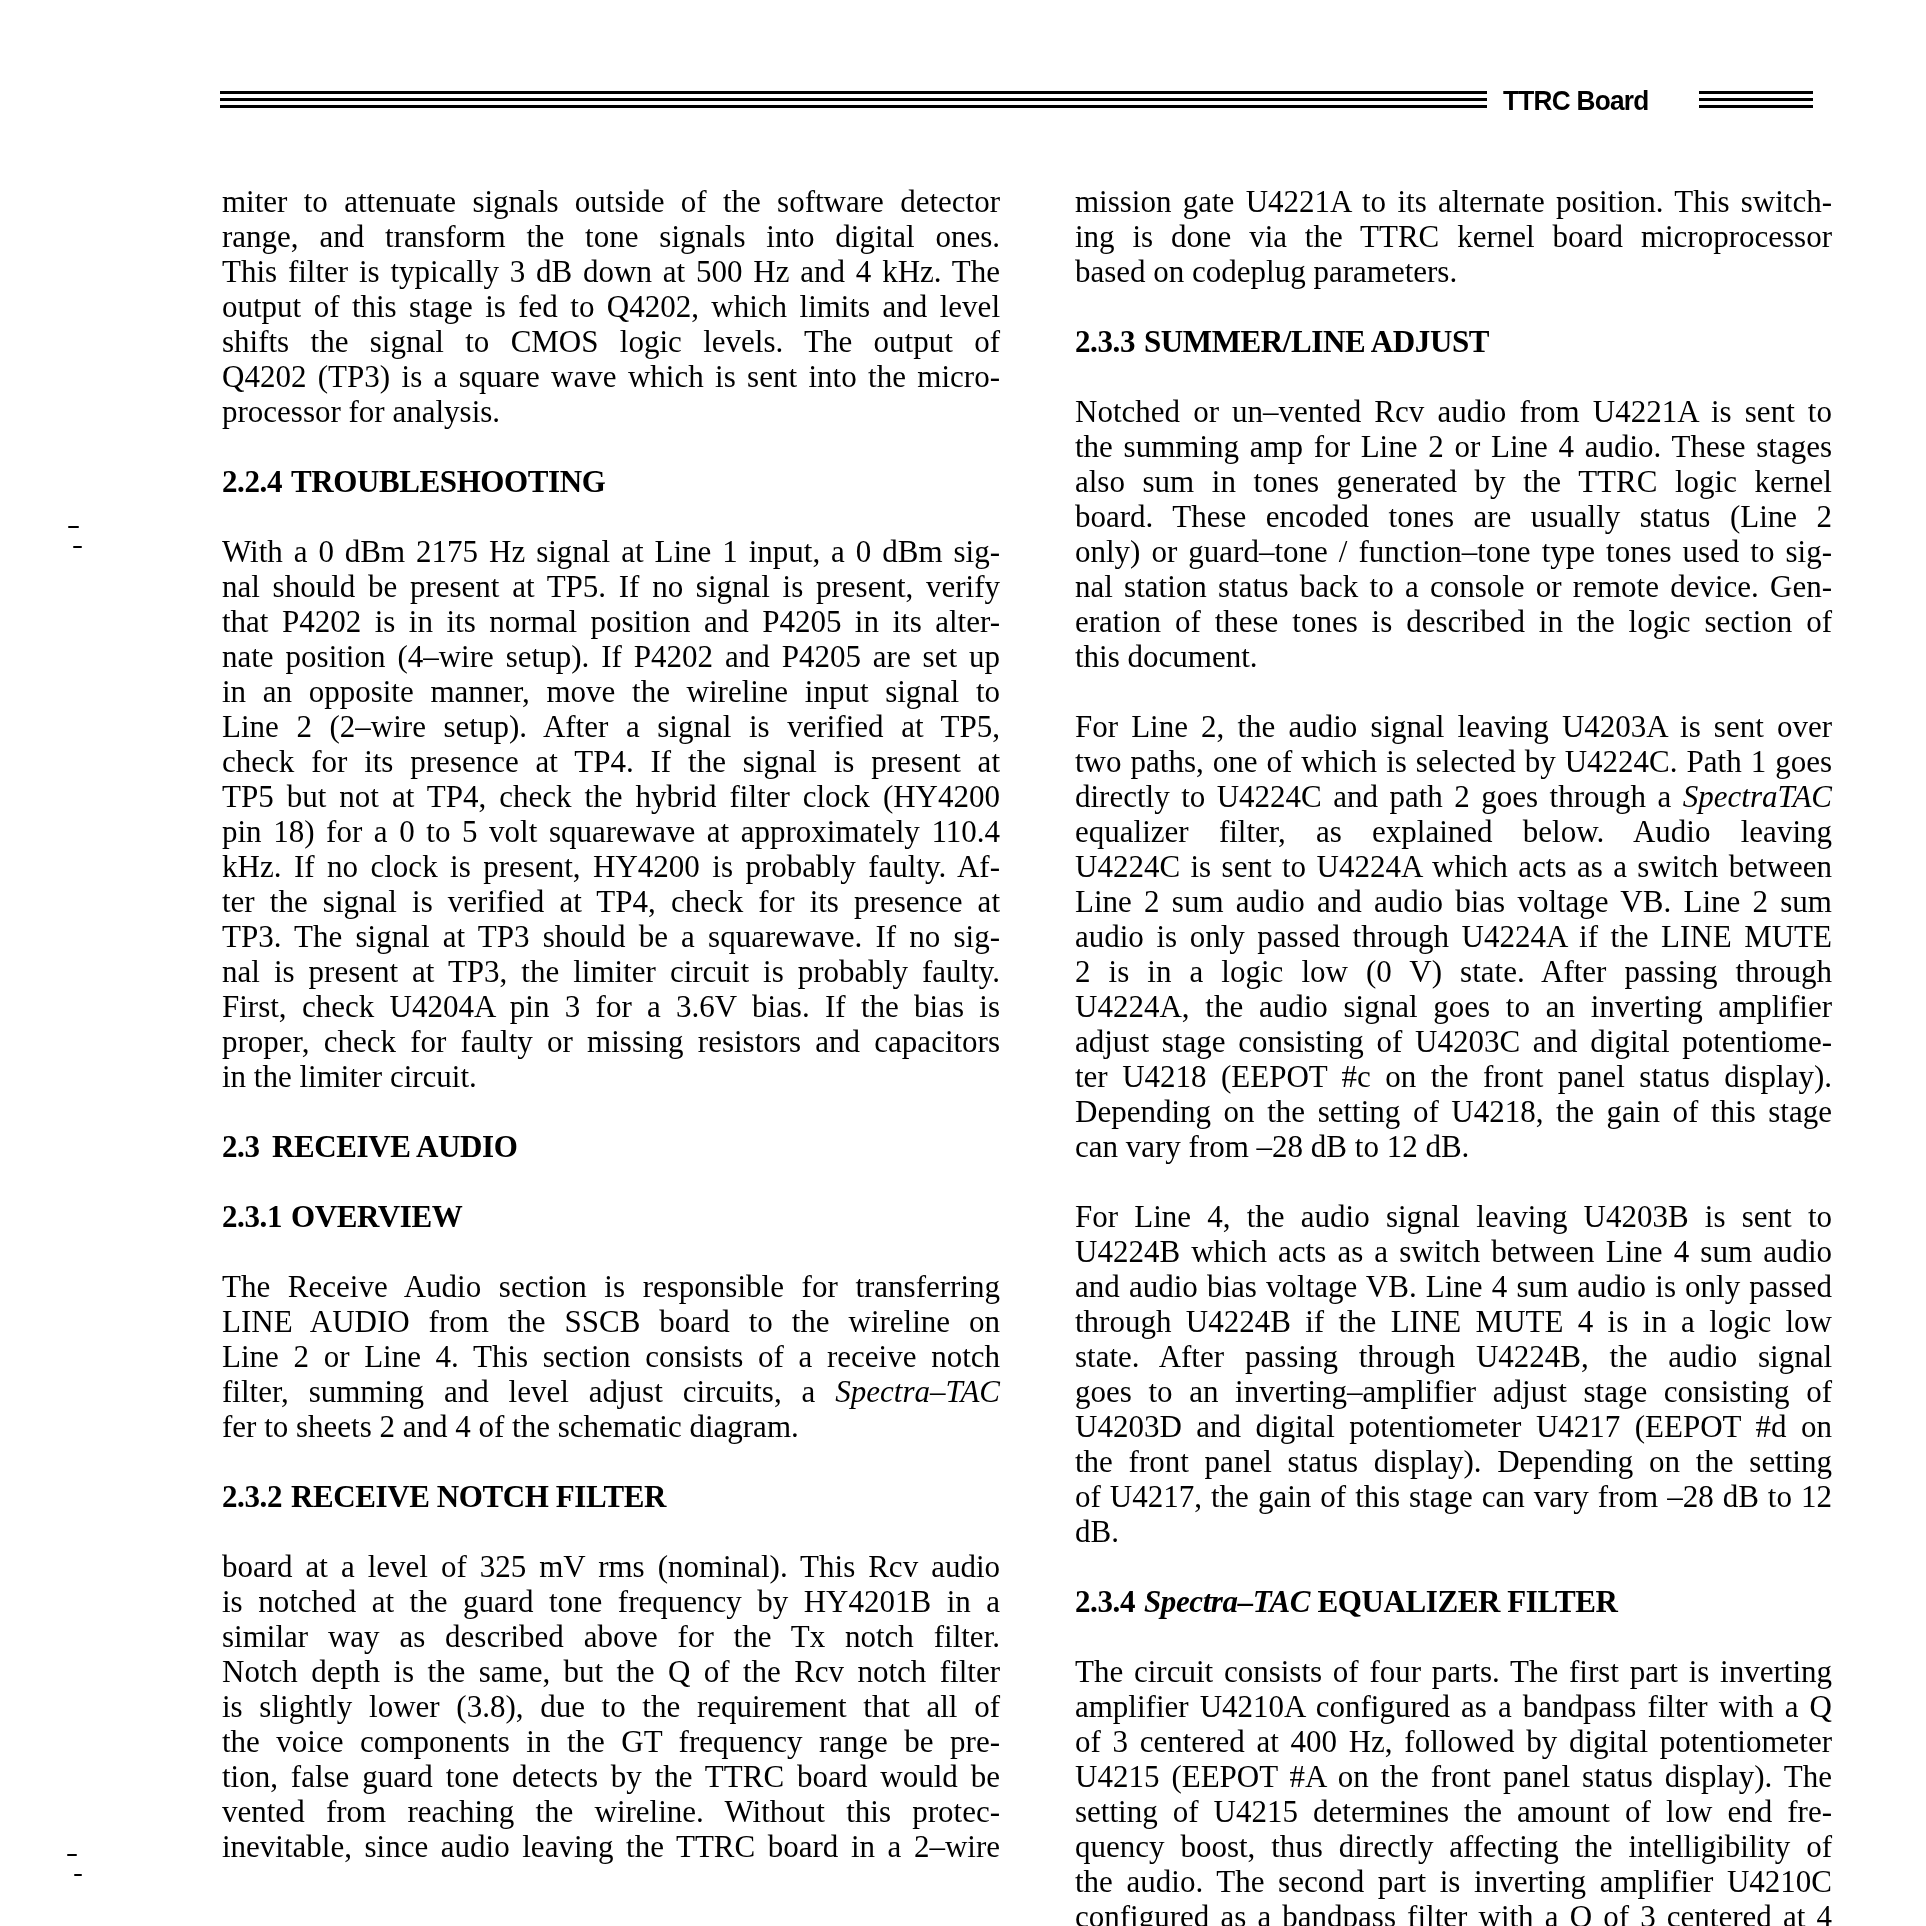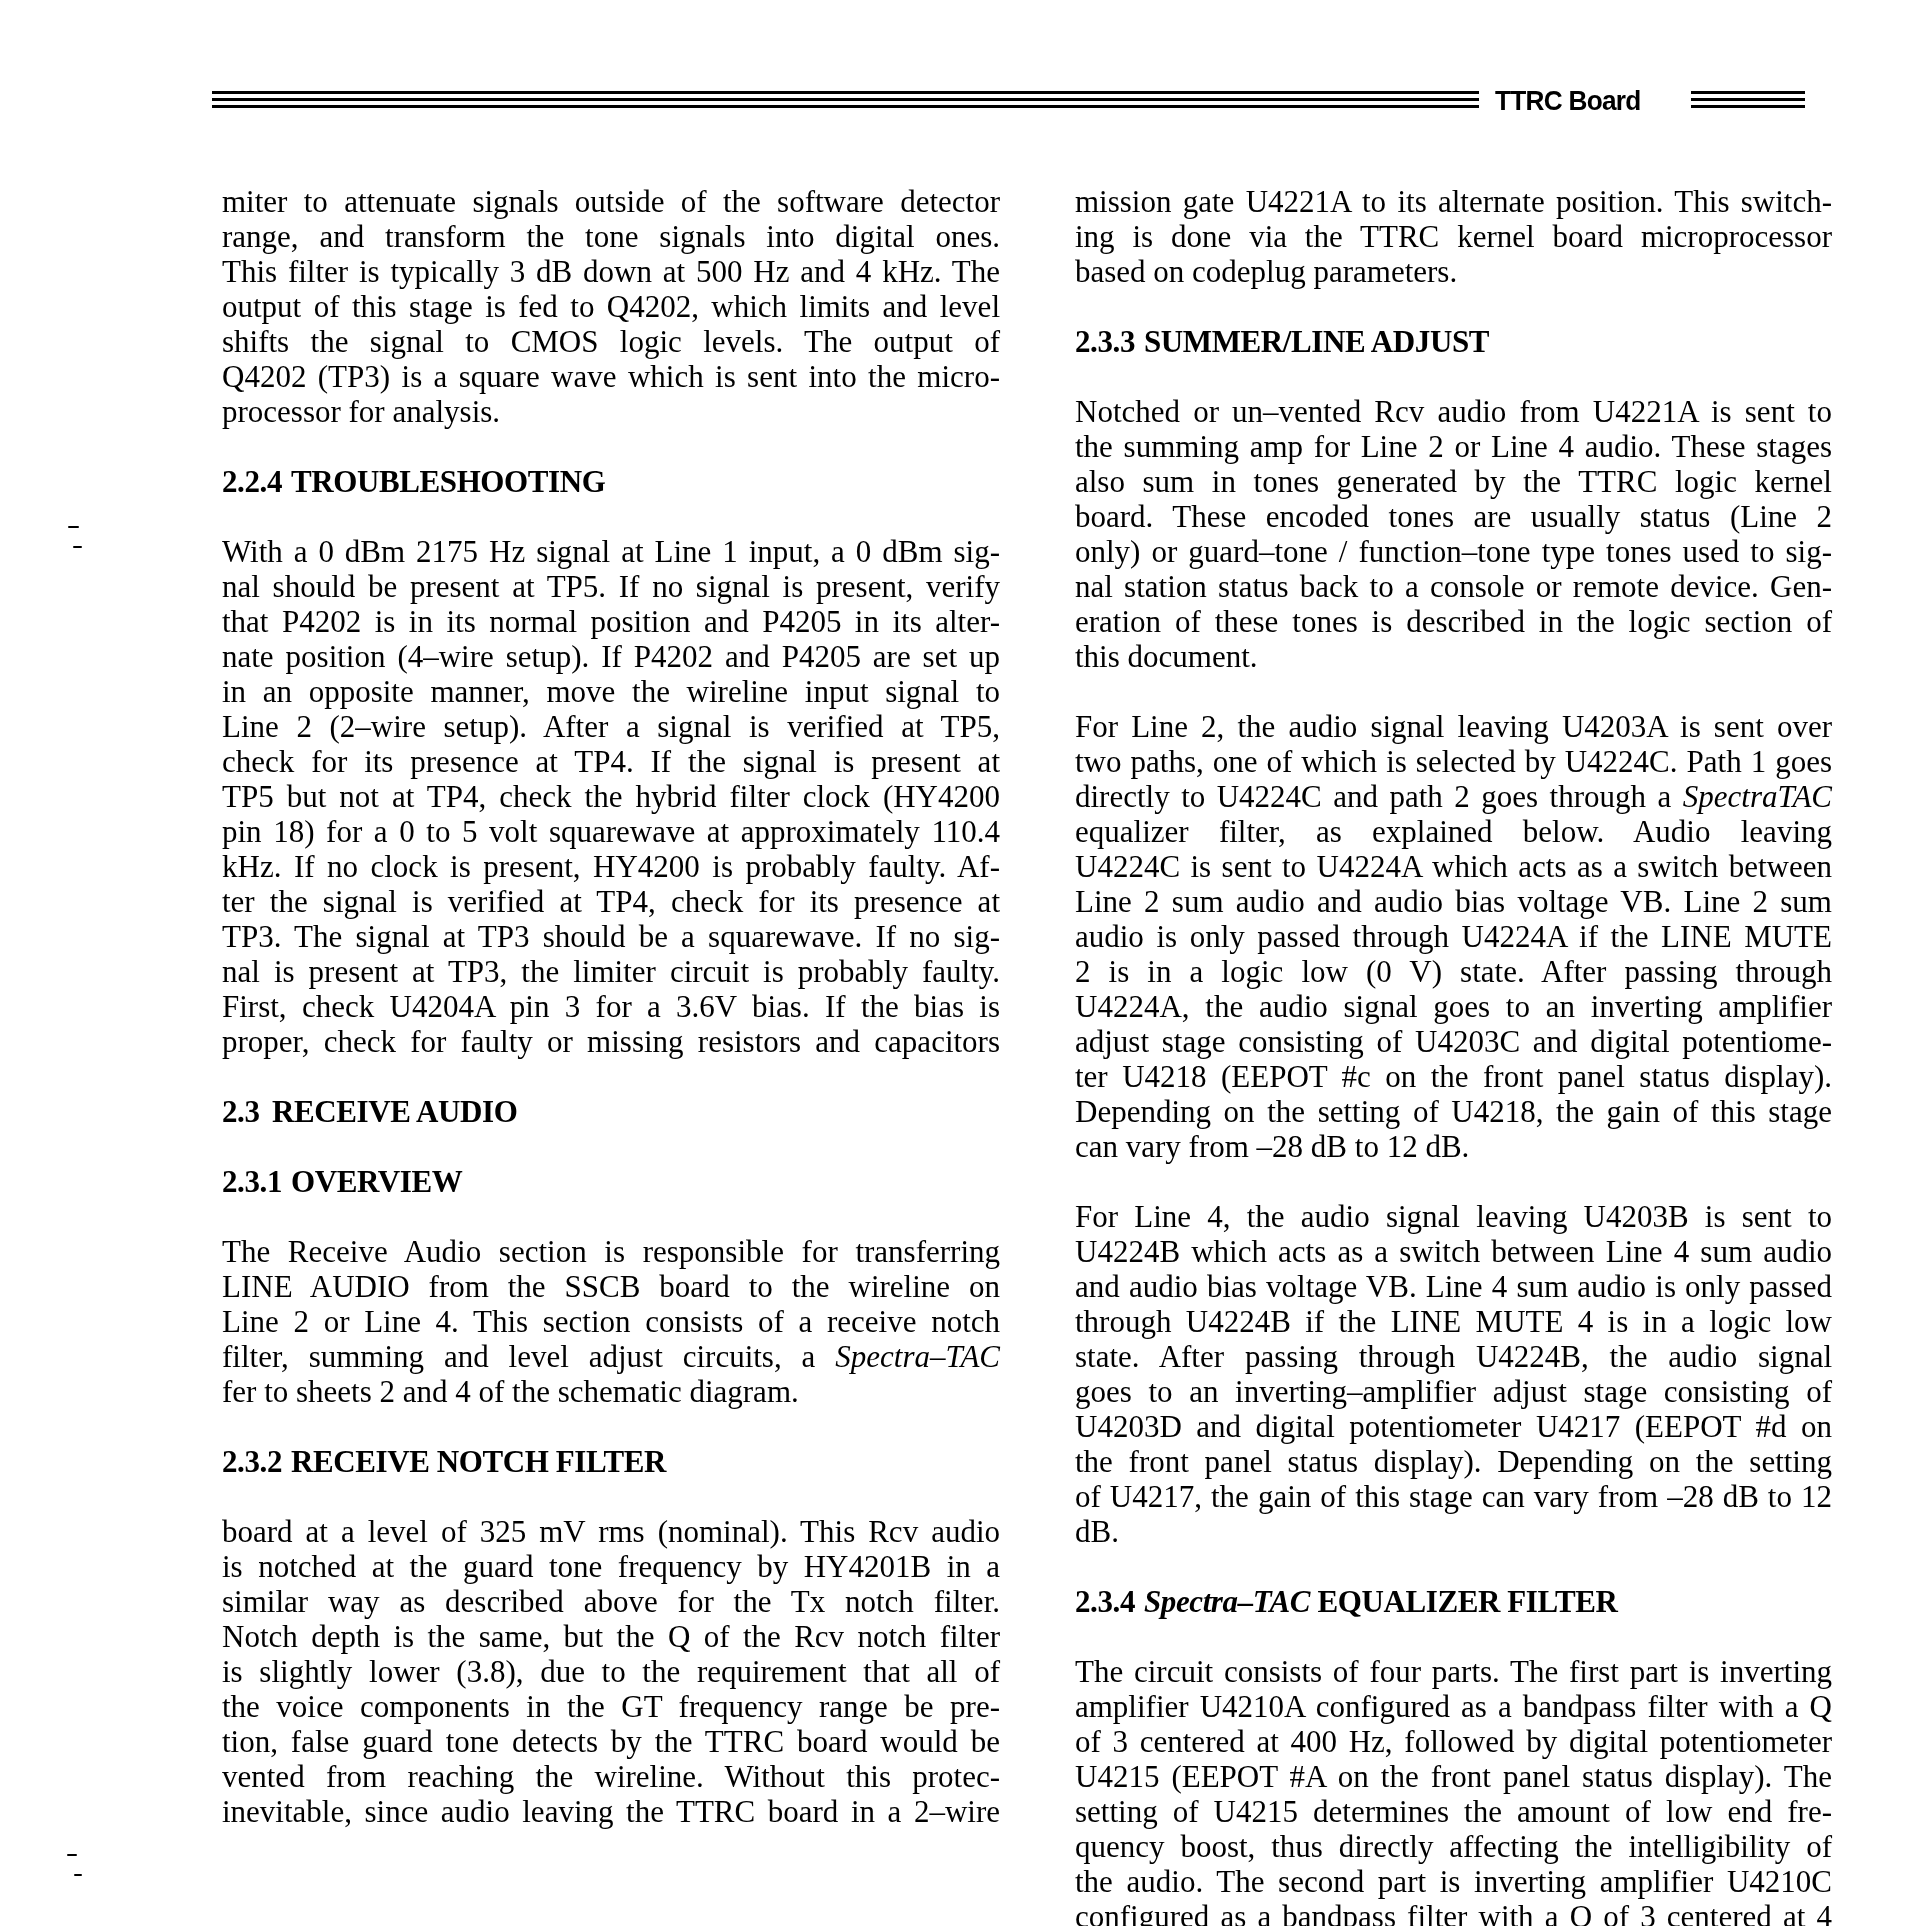--- a/index.html
+++ b/index.html
@@ -1,20 +1,20 @@
 <!DOCTYPE html>
 <html style="font-size:6.2px"><head>
 <meta charset="utf-8">
 <style>
   html, body { margin: 0; padding: 0; background: #ffffff; }
   body { width: 1937px; height: 2554px; position: relative; overflow: hidden; color: #000; }
   .page { position: absolute; left: 0; top: 0; width: 1937px; height: 2554px; }
 
   
-  .hdr { position: absolute; top: 89px; left: 212px; width: 1593px; height: 23px; }
+  .hdr { position: absolute; top: 89px; left: 220px; width: 1593px; height: 23px; }
   .rule-group { position: absolute; top: 0; height: 20px; }
   .rule-group .r { position: absolute; left: 0; right: 0; height: 3.1px; background: #000; }
   .rule-group .r1 { top: 2.3px; } .rule-group .r2 { top: 9.2px; } .rule-group .r3 { top: 16px; }
   .rg-left { left: 0; width: 1267px; }
   .rg-right { left: 1479px; width: 114px; }
   .hdr-title { position: absolute; left: 1283px; top: -5.4px; font-family: "Liberation Sans", sans-serif; font-weight: bold; font-size: 28.5px; letter-spacing: -0.8px; white-space: nowrap; transform: scaleX(0.92); transform-origin: left center; }
 
   
   .col { position: absolute; top: 184px; font-family: "Liberation Serif", serif; font-size: 31px; line-height: 35px; }
   .col-left { left: 222px; width: 778px; }
@@ -78,20 +78,21 @@
       <span class="ln">Line 2 (2–wire setup). After a signal is verified at TP5,</span>
       <span class="ln">check for its presence at TP4. If the signal is present at</span>
       <span class="ln">TP5 but not at TP4, check the hybrid filter clock (HY4200</span>
       <span class="ln">pin 18) for a 0 to 5 volt squarewave at approximately 110.4</span>
       <span class="ln">kHz. If no clock is present, HY4200 is probably faulty. Af-</span>
       <span class="ln">ter the signal is verified at TP4, check for its presence at</span>
       <span class="ln">TP3. The signal at TP3 should be a squarewave. If no sig-</span>
       <span class="ln">nal is present at TP3, the limiter circuit is probably faulty.</span>
       <span class="ln">First, check U4204A pin 3 for a 3.6V bias. If the bias is</span>
       <span class="ln">proper, check for faulty or missing resistors and capacitors</span>
+      <span class="ln last">in the limiter circuit.</span>
     </div>
     <span class="gap"></span>
     <div class="hd">
       <span class="num w3">2.3</span><span>RECEIVE AUDIO</span>
     </div>
     <span class="gap"></span>
     <div class="hd">
       <span class="num">2.3.1</span><span>OVERVIEW</span>
     </div>
     <span class="gap"></span>

